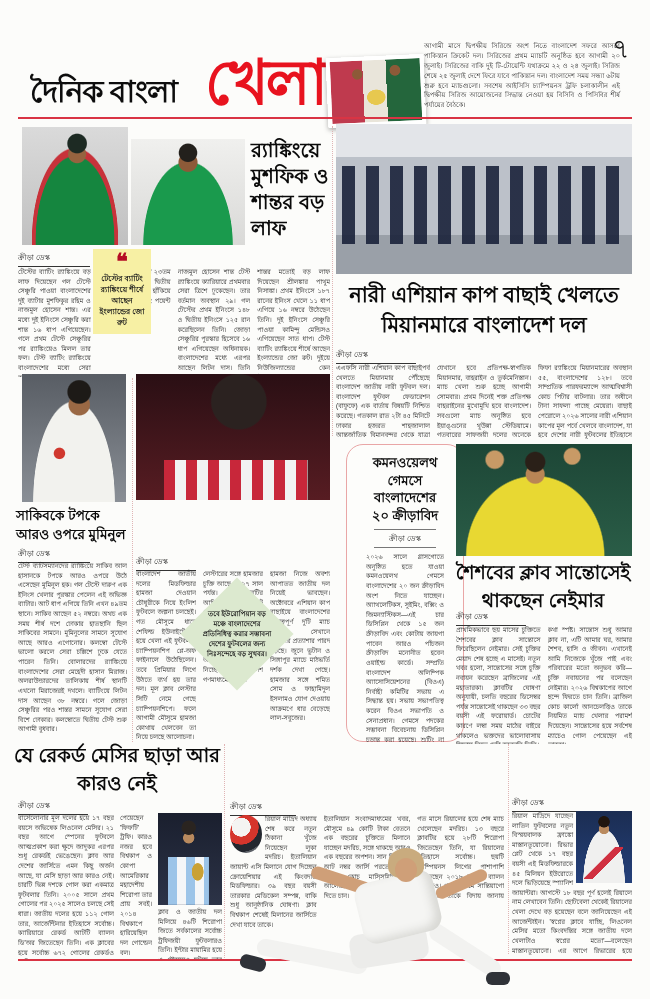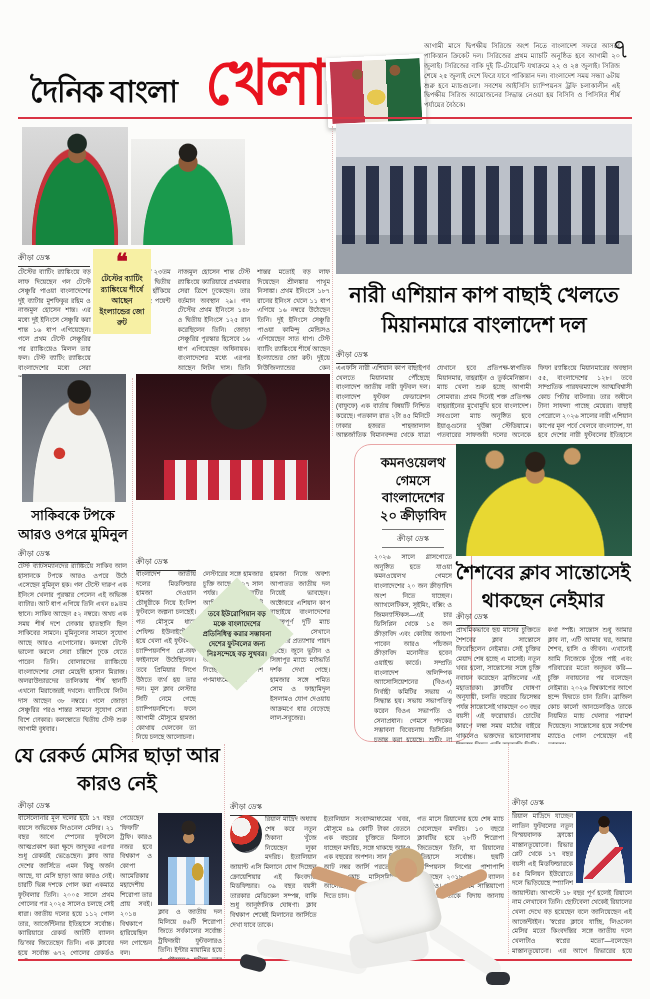--- a/index.html
+++ b/index.html
@@ -85,21 +85,21 @@
     background-position:0 0,0 0,50% 92%,0 0,0 0;background-repeat:no-repeat;}
   .ball{float:left;width:32px;height:38px;border-radius:50%;margin:1px 3px 1px 0;background:
     radial-gradient(circle at 35% 32%, #f4f4f2 0 28%, #d5352c 29% 52%, #23272f 53% 74%, #5b5f66 75%);}
   
   .quote-box{top:249px;left:93px;width:58px;height:85px;background:#f7f0a4;padding:2px 4px;box-sizing:border-box;text-align:center;z-index:4;}
   .quote-mark{font-size:22px;line-height:1;color:#b50d24;font-weight:800;}
   .quote-text{font-size:7.6px;font-weight:bold;color:#1c1c1c;line-height:1.45;}
   .diamond{top:594px;left:197px;width:80px;height:80px;background:#dce9cf;transform:rotate(45deg);z-index:4;}
   .diamond-inner{width:100%;height:100%;display:flex;align-items:center;justify-content:center;transform:rotate(-45deg);box-sizing:border-box;padding:4px;font-size:6.8px;font-weight:bold;text-align:center;color:#1c1c1c;line-height:1.45;}
   
-  .boxE{top:444px;left:354px;width:118px;height:298px;border:1.5px solid #e9a6a6;border-radius:17px;box-sizing:border-box;padding:9px 19px;background:#fdfdfb;}
+  .boxE{top:444px;left:346px;width:118px;height:298px;border:1.5px solid #e9a6a6;border-radius:17px;box-sizing:border-box;padding:9px 19px;background:#fdfdfb;}
   .boxE .hl{display:block;text-align:center;font-size:13px;line-height:1.35;}
   .boxE .byline{display:block;text-align:center;width:80%;margin:5px auto 4px;border-top:1px solid #777;padding-top:3px;}
   .boxE .byline::after{border-color:#777;}
   
   .modric{top:848px;left:238px;width:268px;height:150px;z-index:6;pointer-events:none;}
   .modric div{position:absolute;}
   .m-hair{left:150px;top:0;width:36px;height:30px;background:#c9ab7e;border-radius:55% 55% 40% 40%;}
   .m-head{left:157px;top:10px;width:22px;height:24px;background:#cf9f78;border-radius:50%;}
   .m-arm-l{left:72px;top:26px;width:62px;height:13px;background:#cf9f78;border-radius:7px;transform:rotate(18deg);}
   .m-arm-r{left:196px;top:30px;width:55px;height:12px;background:#cf9f78;border-radius:7px;transform:rotate(-24deg);}
@@ -121,20 +121,21 @@
       <div class="ph-trophy"></div>
     </div>
   <div class="abs lead">
     <div class="lead-body">আগামী মাসে দ্বিপক্ষীয় সিরিজে অংশ নিতে বাংলাদেশ সফরে আসবে পাকিস্তান ক্রিকেট দল। সিরিজের প্রথম ম্যাচটি অনুষ্ঠিত হবে আগামী ২০ জুলাই। সিরিজের বাকি দুই টি-টোয়েন্টি যথাক্রমে ২২ ও ২৪ জুলাই। সিরিজ শেষে ২৫ জুলাই দেশে ফিরে যাবে পাকিস্তান দল। বাংলাদেশ সময় সন্ধ্যা ৬টায় শুরু হবে ম্যাচগুলো। সবশেষ আইসিসি চ্যাম্পিয়নস ট্রফি চলাকালীন এই দ্বিপক্ষীয় সিরিজ আয়োজনের সিদ্ধান্ত নেওয়া হয় বিসিবি ও পিসিবির শীর্ষ পর্যায়ের বৈঠকে।</div>
   </div>
   <div class="abs page-number">৭</div>
   <div class="abs rule rule-top"></div>
 
   <div class="abs ph ph-mushfiq" style="left:22px;top:127px;width:106px;height:118px;"></div>
   <div class="abs ph ph-shanto" style="left:131px;top:139px;width:114px;height:106px;"></div>
+  <div class="abs hl" style="left:251px;top:137px;width:80px;font-size:20px;line-height:1.3;">র‍্যাঙ্কিংয়ে মুশফিক ও শান্তর বড় লাফ</div>
   <div class="abs byline" style="left:18px;top:252px;width:72px;">ক্রীড়া ডেস্ক</div>
   <div class="abs cols" style="left:18px;top:267px;width:312px;height:110px;">
     <div class="col">টেস্টের ব্যাটিং র‍্যাঙ্কিংয়ে বড় লাফ দিয়েছেন গল টেস্টে সেঞ্চুরি পাওয়া বাংলাদেশের দুই ব্যাটার মুশফিকুর রহিম ও নাজমুল হোসেন শান্ত। এর মধ্যে দুই ইনিংসে সেঞ্চুরি করা শান্ত ১৬ ধাপ এগিয়েছেন। গলে প্রথম টেস্টে সেঞ্চুরির পর র‍্যাঙ্কিংয়েও মিলল তার ফল। টেস্ট ব্যাটিং র‍্যাঙ্কিংয়ে বাংলাদেশের মধ্যে সেরা অবস্থানে আছেন মুশফিকুর রহিম।</div>
     <div class="col">তিনি ১৫ ধাপ এগিয়ে ২৩তম অবস্থানে এসেছেন। দ্বিতীয় ইনিংসে শতক হাঁকিয়ে ক্যারিয়ার সেরা রেটিং পয়েন্ট পেয়েছেন তিনি।</div>
     <div class="col">নাজমুল হোসেন শান্ত টেস্ট র‍্যাঙ্কিংয়ে ক্যারিয়ারে প্রথমবার সেরা ত্রিশে ঢুকেছেন। তার বর্তমান অবস্থান ২৯। গল টেস্টের প্রথম ইনিংসে ১৪৮ ও দ্বিতীয় ইনিংসে ১২৫ রান করেছিলেন তিনি। জোড়া সেঞ্চুরির পুরস্কার হিসেবে ১৬ ধাপ এগিয়েছেন অধিনায়ক। বাংলাদেশের মধ্যে এরপর আছেন লিটন দাস। তিনি তিন ধাপ পিছিয়ে গেছেন।</div>
     <div class="col">শান্তর মতোই বড় লাফ দিয়েছেন শ্রীলঙ্কার পাথুম নিসাঙ্কা। প্রথম ইনিংসে ১৮৭ রানের ইনিংস খেলে ১১ ধাপ এগিয়ে ১৬ নম্বরে উঠেছেন তিনি। দুই ইনিংসে সেঞ্চুরি পাওয়া কামিন্দু মেন্ডিসও এগিয়েছেন সাত ধাপ। টেস্ট ব্যাটিং র‍্যাঙ্কিংয়ে শীর্ষে আছেন ইংল্যান্ডের জো রুট। দুইয়ে নিউজিল্যান্ডের কেন উইলিয়ামসন, তিনে আছেন জয়সওয়াল। চারে হ্যারি ব্রুক, পাঁচে আছেন অস্ট্রেলিয়ার স্টিভ স্মিথ।</div>
   </div>
   <div class="abs quote-box">
     <div class="quote-mark">❝</div>
     <div class="quote-text">টেস্টের ব্যাটিং র‍্যাঙ্কিংয়ে শীর্ষে আছেন ইংল্যান্ডের জো রুট</div>
@@ -144,21 +145,21 @@
   <div class="abs ph ph-team" style="left:336px;top:124px;width:296px;height:150px;"></div>
   <div class="abs hl" style="left:336px;top:280px;width:296px;font-size:21px;line-height:1.45;text-align:center;">নারী এশিয়ান কাপ বাছাই খেলতে মিয়ানমারে বাংলাদেশ দল</div>
   <div class="abs byline" style="left:336px;top:349px;width:80px;">ক্রীড়া ডেস্ক</div>
   <div class="abs cols" style="left:336px;top:363px;width:296px;height:77px;">
     <div class="col">এএফসি নারী এশিয়ান কাপ বাছাইপর্ব খেলতে মিয়ানমার পৌঁছেছে বাংলাদেশ জাতীয় নারী ফুটবল দল। বাংলাদেশ ফুটবল ফেডারেশন (বাফুফে) এক বার্তায় বিষয়টি নিশ্চিত করেছে। গতকাল রাত ২টা ৪৫ মিনিটে ঢাকার হজরত শাহজালাল আন্তর্জাতিক বিমানবন্দর থেকে যাত্রা শুরু করে দল। আজ বাংলাদেশ সময় দুপুর ১টায় ইয়াঙ্গুনে পৌঁছায় আফঈদা খন্দকারের দল। এরপর দুপুরের খাবার শেষে অনুশীলনে নেমে পড়ে মেয়েরা।</div>
     <div class="col">যেখানে হবে প্রতিপক্ষ-স্বাগতিক মিয়ানমার, বাহরাইন ও তুর্কমেনিস্তান। ম্যাচ খেলা শুরু হচ্ছে আগামী সোমবার। প্রথম দিনেই শক্ত প্রতিপক্ষ বাহরাইনের মুখোমুখি হবে বাংলাদেশ। সবগুলো ম্যাচ অনুষ্ঠিত হবে ইয়াঙ্গুনের থুউন্না স্টেডিয়ামে। গতবারের সাফজয়ী দলের অনেকে আছেন এবারের স্কোয়াডে। ঋতুপর্ণা চাকমা ও মনিকা চাকমার দিকে থাকবে বাড়তি নজর।</div>
     <div class="col">ফিফা র‍্যাঙ্কিংয়ে মিয়ানমারের অবস্থান ৫৫, বাংলাদেশের ১২৮। তবে সাম্প্রতিক পারফরম্যান্সে আত্মবিশ্বাসী কোচ পিটার বাটলার। তার অধীনে টানা সাফল্য পাচ্ছে মেয়েরা। বাছাই পেরোলে ২০২৬ সালের নারী এশিয়ান কাপের মূল পর্বে খেলবে বাংলাদেশ, যা হবে দেশের নারী ফুটবলের ইতিহাসে প্রথম।</div>
   </div>
 
   <div class="abs ph ph-mominul" style="left:22px;top:374px;width:104px;height:128px;"></div>
-  <div class="abs hl" style="left:16px;top:507px;width:114px;font-size:13.5px;line-height:1.4;text-align:center;">সাকিবকে টপকে আরও ওপরে মুমিনুল</div>
+  <div class="abs hl" style="left:16px;top:507px;width:114px;font-size:13.5px;line-height:1.4;text-align:left;">সাকিবকে টপকে আরও ওপরে মুমিনুল</div>
   <div class="abs byline" style="left:18px;top:548px;width:72px;">ক্রীড়া ডেস্ক</div>
   <div class="abs single" style="left:18px;top:561px;width:109px;height:183px;">টেস্ট ব্যাটসম্যানদের র‍্যাঙ্কিংয়ে সাকিব আল হাসানকে টপকে আরও ওপরে উঠে এসেছেন মুমিনুল হক। গল টেস্টে দারুণ এক ইনিংস খেলার পুরস্কার পেলেন এই অভিজ্ঞ ব্যাটার। আট ধাপ এগিয়ে তিনি এখন ৪৯তম স্থানে। সাকিব আছেন ৫২ নম্বরে। অথচ এক সময় শীর্ষ দশে ঢোকার হাতছানি ছিল সাকিবের সামনে। মুমিনুলের সামনে সুযোগ আছে আরও এগোনোর। কলম্বো টেস্টে ভালো করলে সেরা চল্লিশে ঢুকে যেতে পারেন তিনি। বোলারদের র‍্যাঙ্কিংয়ে বাংলাদেশের সেরা মেহেদী হাসান মিরাজ। অলরাউন্ডারদের তালিকায় শীর্ষ স্থানটি এখনো মিরাজেরই দখলে। ব্যাটিংয়ে লিটন দাস আছেন ৩৮ নম্বরে। গলে জোড়া সেঞ্চুরির পরও শান্তর সামনে সুযোগ সেরা বিশে ঢোকার। কলম্বোতে দ্বিতীয় টেস্ট শুরু আগামী বুধবার।</div>
 
   <div class="abs vsep" style="left:131.5px;top:378px;height:364px;"></div>
   <div class="abs ph ph-hamza" style="left:136px;top:374px;width:194px;height:126px;"></div>
   <div class="abs byline" style="left:136px;top:556px;width:60px;">ক্রীড়া ডেস্ক</div>
   <div class="abs cols" style="left:136px;top:569px;width:194px;height:175px;">
     <div class="col">বাংলাদেশ জাতীয় দলের মিডফিল্ডার হামজা দেওয়ান চৌধুরীকে নিয়ে ইংলিশ ফুটবলে জল্পনা চলছেই। গত মৌসুমে ধারে শেফিল্ড ইউনাইটেডের হয়ে খেলা এই ফুটবলার চ্যাম্পিয়নশিপ প্লে-অফ ফাইনালে উঠেছিলেন। তবে প্রিমিয়ার লিগে উঠতে ব্যর্থ হয় তার দল। মূল ক্লাব লেস্টার সিটি নেমে গেছে চ্যাম্পিয়নশিপে। ফলে আগামী মৌসুমে হামজা কোথায় খেলবেন তা নিয়ে চলছে আলোচনা।</div>
     <div class="col">লেস্টারের সঙ্গে হামজার চুক্তি আছে ২০২৭ সাল পর্যন্ত। তবে ক্লাবটির আর্থিক সংকটে খেলোয়াড় বিক্রির সম্ভাবনা উড়িয়ে দেওয়া যাচ্ছে না। শেফিল্ড তাকে পাকাপাকিভাবে পেতে আগ্রহী। ওয়েস্ট ব্রমউইচ অ্যালবিয়নও খোঁজখবর নিচ্ছে বলে ইংলিশ গণমাধ্যমের খবর।</div>
     <div class="col">হামজা নিজে অবশ্য আপাতত জাতীয় দল নিয়েই ভাবছেন। অক্টোবরে এশিয়ান কাপ বাছাইয়ে বাংলাদেশের গুরুত্বপূর্ণ দুটি ম্যাচ রয়েছে। সেখানে ভক্তদের প্রত্যাশার পারদ চড়ছে। জুনে ভুটান ও সিঙ্গাপুর ম্যাচে মাঠভর্তি দর্শক দেখা গেছে। হামজার সঙ্গে শমিত সোম ও ফাহামিদুল ইসলামও যোগ দেওয়ায় আক্রমণে ধার বেড়েছে লাল-সবুজের।</div>

